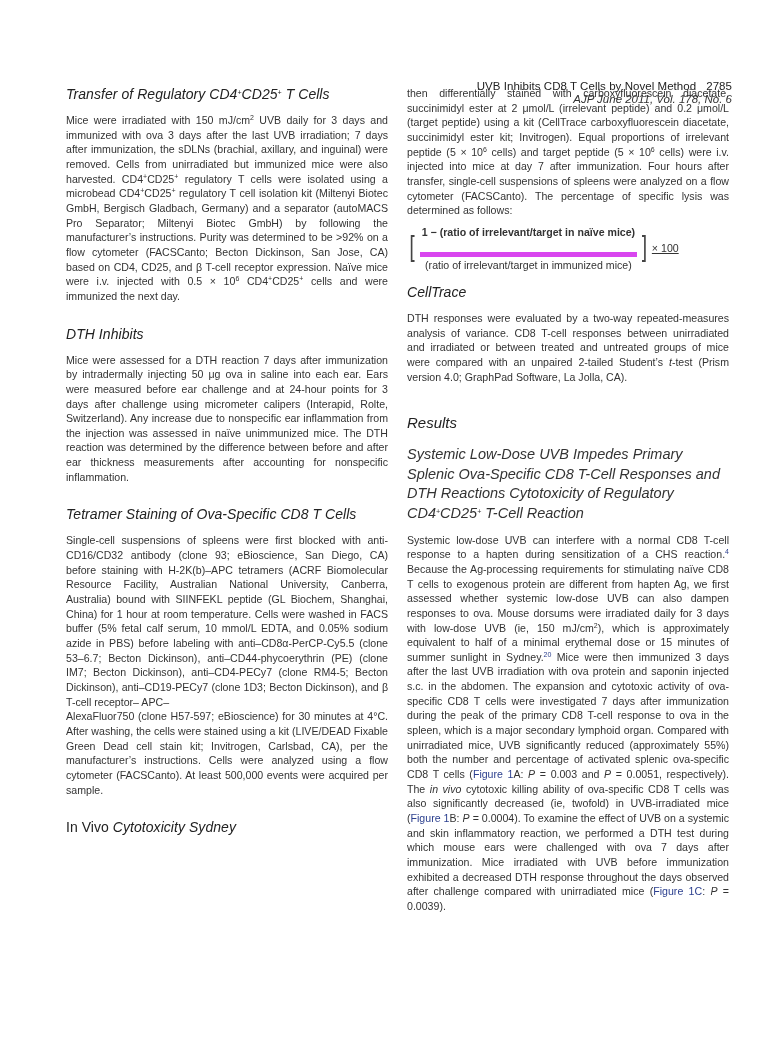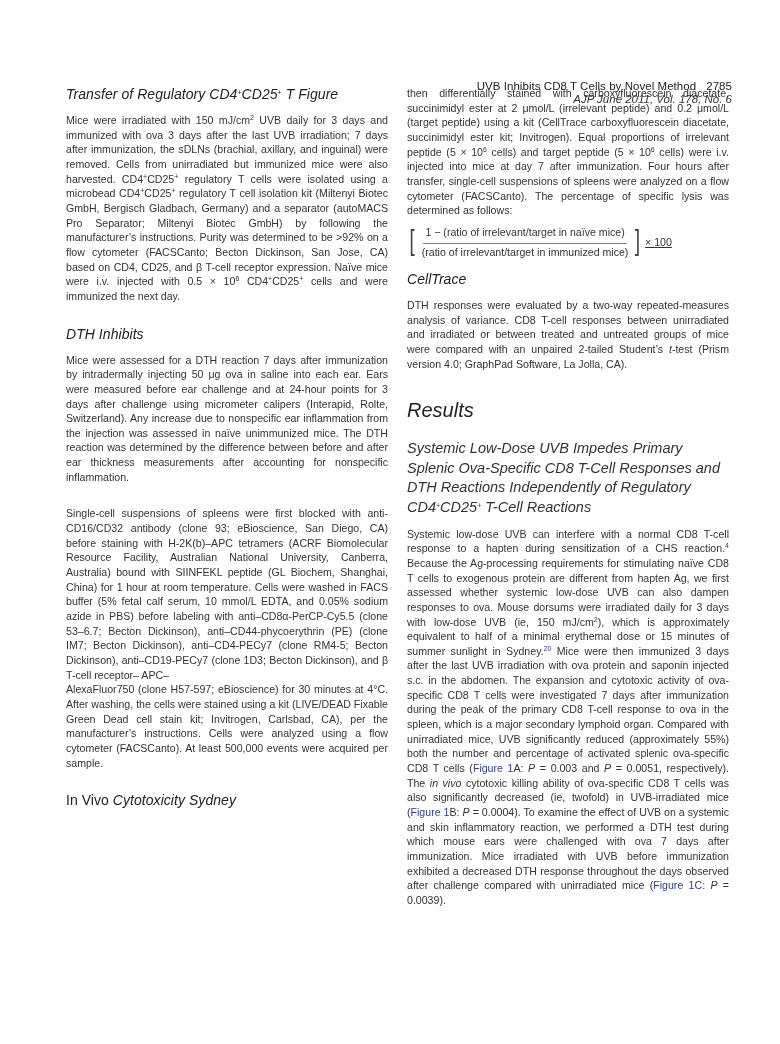--- a/index.html
+++ b/index.html
@@ -18,22 +18,22 @@
     }
     .col { position: absolute; top: 86px; width: 322px; }
     .col-left { left: 66px; }
     .col-right { left: 407px; }
     h2.sub {
       font-weight: normal; font-style: italic; font-size: 14px; line-height: 17px;
       margin: 0 0 10px 0; color: #222; letter-spacing: 0.05px;
     }
     h2.sub .roman { font-style: normal; }
     h2.results {
-      font-weight: normal; font-style: italic; font-size: 20px; line-height: 18px;
-      margin: 0 0 20px 0; color: #222;
+      font-weight: normal; font-style: italic; font-size: 15px; line-height: 18px;
+      margin: 0 0 13px 0; color: #222;
     }
     h3.subsub {
       font-weight: normal; font-style: italic; font-size: 14.5px; line-height: 19.6px;
       margin: 0 0 9px 0; color: #333;
     }
     p {
       margin: 0; font-size: 10.6px; line-height: 14.65px; text-align: justify;
       hyphens: manual; color: #333;
     }
     sup { font-size: 7px; line-height: 0; vertical-align: 4px; }
@@ -41,45 +41,46 @@
     .gap2 { height: 22px; }
     .link { color: #2b3f8e; }
     .formula {
       display: flex; align-items: center; margin: 7px 0 12px 0; font-size: 10.6px; color: #333;
     }
     .bracket {
       font-family: "DejaVu Sans", sans-serif; font-size: 30px; line-height: 30px; color: #444;
       transform: scaleX(0.6);
     }
     .frac { display: flex; flex-direction: column; align-items: center; margin: 0 1px; }
-    .frac .num { padding: 0 2px 4px 2px; border-bottom: 1px solid #d946ef; line-height: 14px; }
+    .frac .num { padding: 0 2px 13px 2px; border-bottom: 5px solid #d946ef; line-height: 14px; font-weight: bold; }
     .frac .den { padding: 1px 2px 0 2px; line-height: 14px; }
     .times { margin-left: 2px; text-decoration: underline; }
     .it { font-style: italic; }
   </style>
 </head>
 <body>
 
 <div class="running-head">
   <div class="title-line">
     <span>UVB Inhibits CD8 T Cells by Novel Method</span><span class="page-num">2785</span>
   </div>
   <div class="journal">AJP June 2011, Vol. 178, No. 6</div>
 </div>
 
 <div class="col col-left">
 
-  <h2 class="sub"><span>Transfer of Regulatory CD4</span><sup>+</sup><span>CD25</span><sup>+</sup><span> T Figure</span></h2>
+  <h2 class="sub"><span>Transfer of Regulatory CD4</span><sup>+</sup><span>CD25</span><sup>+</sup><span> T Cells</span></h2>
   <p><span>Mice were irradiated with 150 mJ/cm</span><sup>2</sup><span> UVB daily for 3 days and immunized with ova 3 days after the last UVB irradiation; 7 days after immunization, the sDLNs (bra­chial, axillary, and inguinal) were removed. Cells from unirradiated but immunized mice were also harvested. CD4</span><sup>+</sup><span>CD25</span><sup>+</sup><span> regulatory T cells were isolated using a microbead CD4</span><sup>+</sup><span>CD25</span><sup>+</sup><span> regulatory T cell isolation kit (Miltenyi Biotec GmbH, Bergisch Gladbach, Germany) and a separator (autoMACS Pro Separator; Miltenyi Biotec GmbH) by following the manufacturer’s instruc­tions. Purity was determined to be &gt;92% on a flow cy­tometer (FACSCanto; Becton Dickinson, San Jose, CA) based on CD4, CD25, and β T-cell receptor expression. Naïve mice were i.v. injected with 0.5 × 10</span><sup>6</sup><span> CD4</span><sup>+</sup><span>CD25</span><sup>+</sup><span> cells and were immunized the next day.</span></p>
 
   <div class="gap1"></div>
   <h2 class="sub">DTH Inhibits</h2>
   <p>Mice were assessed for a DTH reaction 7 days after immunization by intradermally injecting 50 μg ova in sa­line into each ear. Ears were measured before ear chal­lenge and at 24-hour points for 3 days after challenge using micrometer calipers (Interapid, Rolte, Switzerland). Any increase due to nonspecific ear inflammation from the injection was assessed in naïve unimmunized mice. The DTH reaction was determined by the difference be­tween before and after ear thickness measurements after accounting for nonspecific inflammation.</p>
 
   <div class="gap1"></div>
+  <h2 class="sub">Tetramer Staining of Ova-Specific CD8 T Cells</h2>
   <p style="text-align:justify;">Single-cell suspensions of spleens were first blocked with anti-CD16/CD32 antibody (clone 93; eBioscience, San Diego, CA) before staining with H-2K(b)–APC tetramers (ACRF Biomolecular Resource Facility, Australian National University, Canberra, Australia) bound with SIINFEKL pep­tide (GL Biochem, Shanghai, China) for 1 hour at room temperature. Cells were washed in FACS buffer (5% fetal calf serum, 10 mmol/L EDTA, and 0.05% sodium azide in PBS) before labeling with anti–CD8α-PerCP-Cy5.5 (clone 53–6.7; Becton Dickinson), anti–CD44-phycoerythrin (PE) (clone IM7; Becton Dickinson), anti–CD4-PECy7 (clone RM4-5; Becton Dickinson), anti–CD19-PECy7 (clone 1D3; Becton Dickinson), and β T-cell receptor– APC–</p>
   <p>AlexaFluor750 (clone H57-597; eBioscience) for 30 minutes at 4°C. After washing, the cells were stained using a kit (LIVE/DEAD Fixable Green Dead cell stain kit; Invitrogen, Carlsbad, CA), per the manufacturer’s instructions. Cells were analyzed using a flow cytome­ter (FACSCanto). At least 500,000 events were ac­quired per sample.</p>
 
   <div class="gap1"></div>
   <h2 class="sub"><span class="roman">In Vivo </span><span>Cytotoxicity Sydney</span></h2>
 </div>
 
 <div class="col col-right">
   <p><span>then differentially stained with carboxyfluorescein diace­tate, succinimidyl ester at 2 μmol/L (irrelevant peptide) and 0.2 μmol/L (target peptide) using a kit (CellTrace carboxyfluorescein diacetate, succinimidyl ester kit; In­vitrogen). Equal proportions of irrelevant peptide (5 × 10</span><sup>6</sup><span> cells) and target peptide (5 × 10</span><sup>6</sup><span> cells) were i.v. injected into mice at day 7 after immunization. Four hours after transfer, single-cell suspensions of spleens were ana­lyzed on a flow cytometer (FACSCanto). The percentage of specific lysis was determined as follows:</span></p>
 
@@ -91,15 +92,15 @@
     </div>
     <span class="bracket">]</span>
     <span class="times">× 100</span>
   </div>
 
   <h2 class="sub">CellTrace</h2>
   <p><span>DTH responses were evaluated by a two-way repeated-measures analysis of variance. CD8 T-cell responses between unirradiated and irradiated or between treated and untreated groups of mice were compared with an unpaired 2-tailed Student’s </span><span class="it">t</span><span>-test (Prism version 4.0; GraphPad Software, La Jolla, CA).</span></p>
 
   <div class="gap2" style="height:30px;"></div>
   <h2 class="results">Results</h2>
-  <h3 class="subsub"><span>Systemic Low-Dose UVB Impedes Primary Splenic Ova-Specific CD8 T-Cell Responses and DTH Reactions Independently of Regulatory CD4</span><sup>+</sup><span>CD25</span><sup>+</sup><span> T-Cell Reactions</span></h3>
+  <h3 class="subsub"><span>Systemic Low-Dose UVB Impedes Primary Splenic Ova-Specific CD8 T-Cell Responses and DTH Reactions Cytotoxicity of Regulatory CD4</span><sup>+</sup><span>CD25</span><sup>+</sup><span> T-Cell Reaction</span></h3>
   <p><span>Systemic low-dose UVB can interfere with a normal CD8 T-cell response to a hapten during sensitization of a CHS reaction.</span><sup class="link">4</sup><span> Because the Ag-processing requirements for stimulating naïve CD8 T cells to exogenous protein are different from hapten Ag, we first assessed whether sys­temic low-dose UVB can also dampen responses to ova. Mouse dorsums were irradiated daily for 3 days with low-dose UVB (ie, 150 mJ/cm</span><sup>2</sup><span>), which is approximately equivalent to half of a minimal erythemal dose or 15 minutes of summer sunlight in Sydney.</span><sup class="link">20</sup><span> Mice were then immunized 3 days after the last UVB irradiation with ova protein and saponin injected s.c. in the abdomen. The expansion and cytotoxic activity of ova-specific CD8 T cells were investigated 7 days after immunization during the peak of the primary CD8 T-cell response to ova in the spleen, which is a major secondary lymphoid organ. Compared with unirradiated mice, UVB significantly re­duced (approximately 55%) both the number and per­centage of activated splenic ova-specific CD8 T cells (</span><span class="link">Figure 1</span><span>A: </span><span class="it">P</span><span> = 0.003 and </span><span class="it">P</span><span> = 0.0051, respectively). The </span><span class="it">in vivo</span><span> cytotoxic killing ability of ova-specific CD8 T cells was also significantly decreased (ie, twofold) in UVB-irradiated mice (</span><span class="link">Figure 1</span><span>B: </span><span class="it">P</span><span> = 0.0004). To examine the effect of UVB on a systemic and skin inflammatory reac­tion, we performed a DTH test during which mouse ears were challenged with ova 7 days after immunization. Mice irradiated with UVB before immunization exhibited a decreased DTH response throughout the days observed after challenge compared with unirradiated mice (</span><span class="link">Figure 1C</span><span>: </span><span class="it">P</span><span> = 0.0039).</span></p>
 </div>
 
 </body></html>

